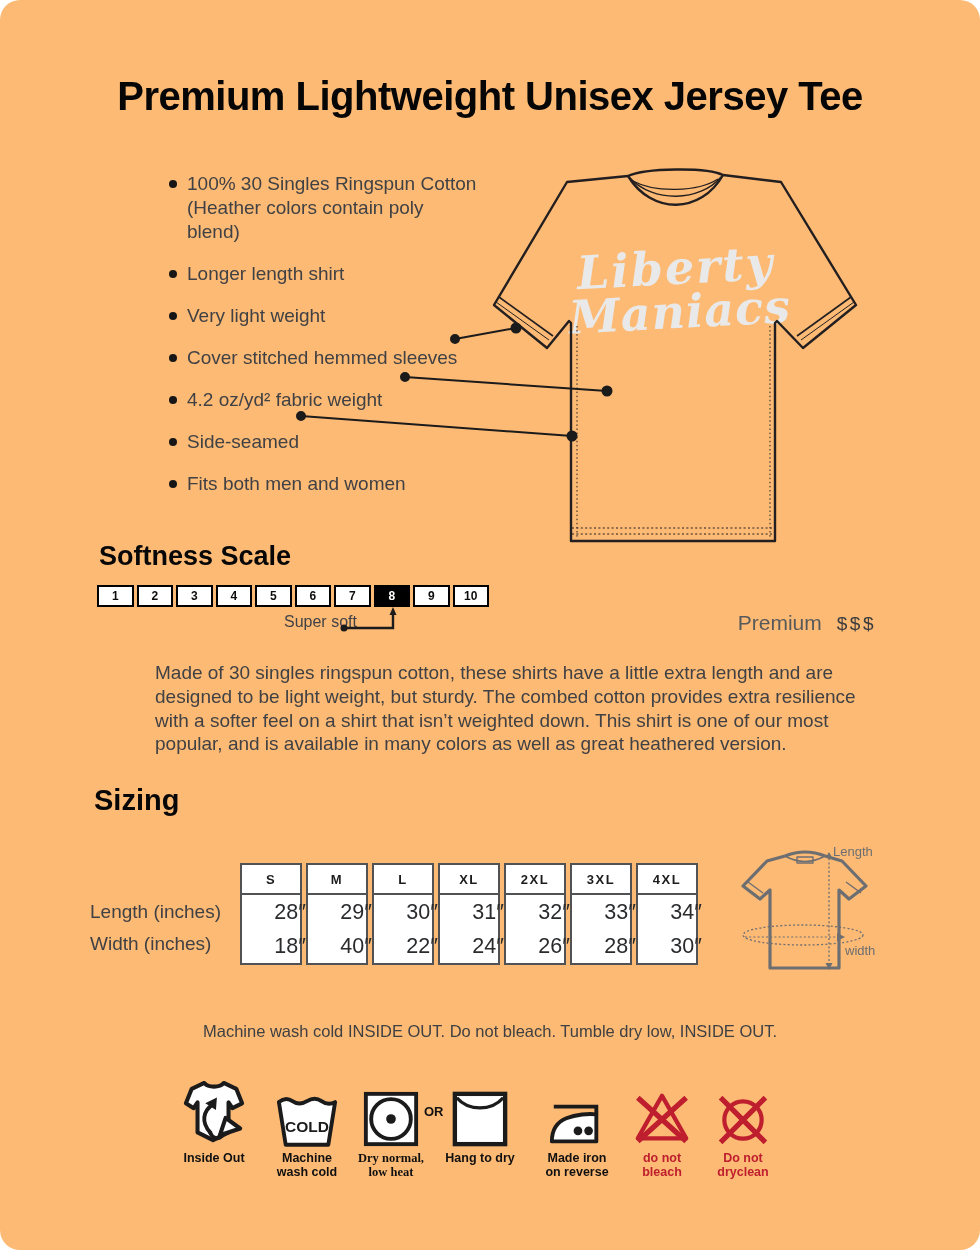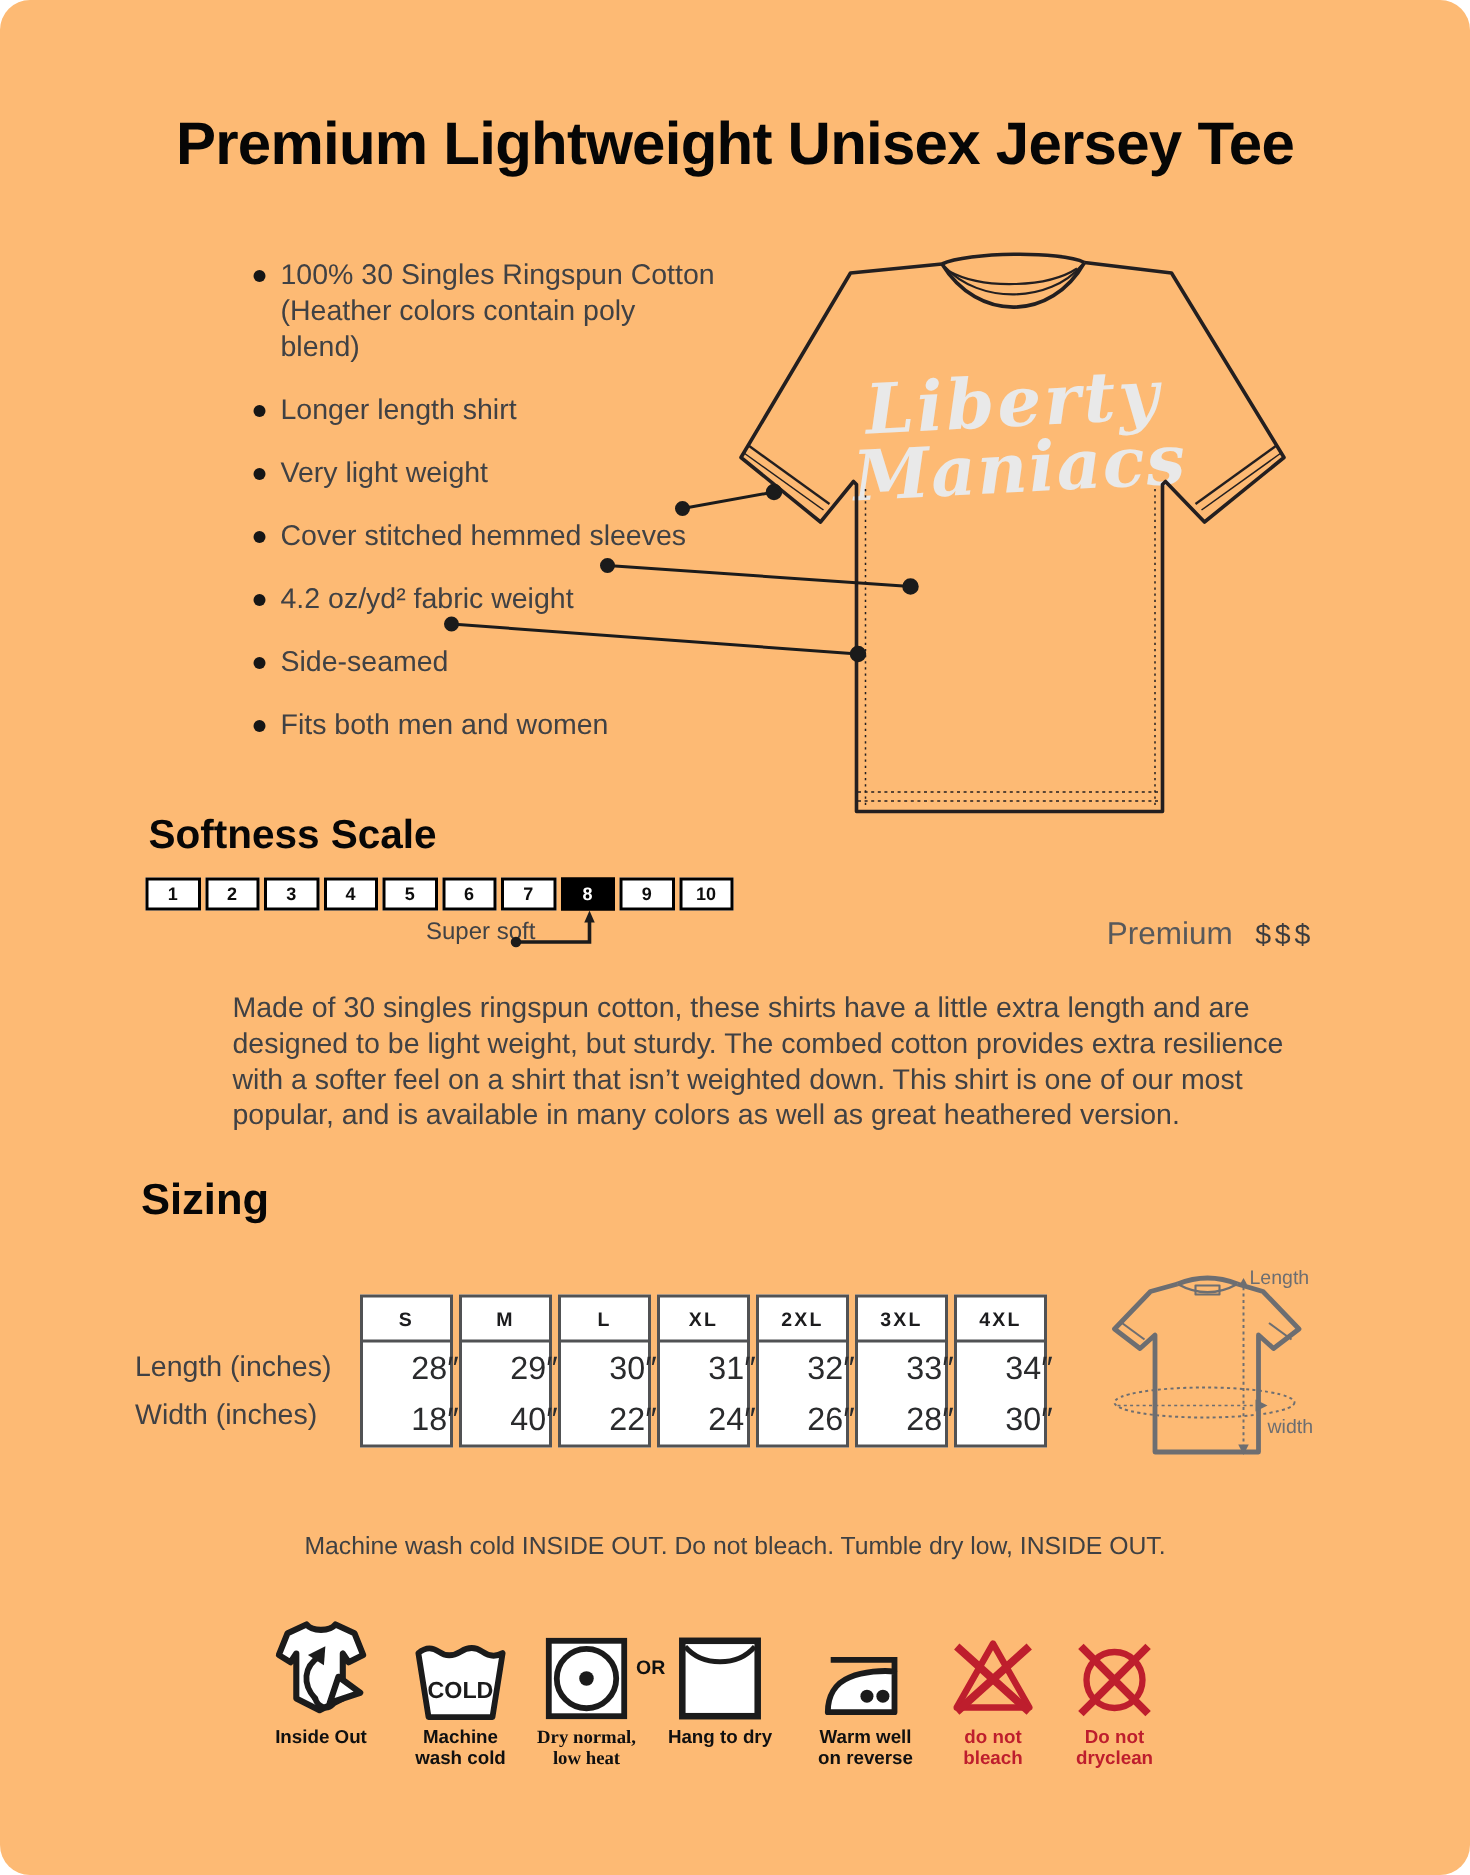--- a/index.html
+++ b/index.html
@@ -297,21 +297,21 @@
   <div class="care-icon" style="left:537px;width:80px;">
     <div class="glyph">
       <svg width="58" height="46" viewBox="0 0 60 46">
         <path d="M6 4 H50 V12" fill="none" stroke="#1b1b1b" stroke-width="4"></path>
         <path d="M50 12 V40 H4 C4 29 9 20 19 16 C29 12 42 11 50 12 Z" fill="#fff" stroke="#1b1b1b" stroke-width="4" stroke-linejoin="round"></path>
         <circle cx="31" cy="29" r="4.5" fill="#1b1b1b"></circle>
         <circle cx="42" cy="29" r="4.5" fill="#1b1b1b"></circle>
       </svg>
     </div>
     <div class="care-label">
-      <div>Warm well</div>
+      <div>Made iron</div>
       <div>on reverse</div>
     </div>
   </div>
 
   <div class="care-icon red" style="left:622px;width:80px;">
     <div class="glyph">
       <svg width="58" height="60" viewBox="0 0 60 60">
         <path d="M30 7 L55 51 H5 Z" fill="none" stroke="#BE1E2D" stroke-width="4.5" stroke-linejoin="round"></path>
         <path d="M5 9 L55 54 M55 9 L5 54" fill="none" stroke="#BE1E2D" stroke-width="5.5"></path>
       </svg>

